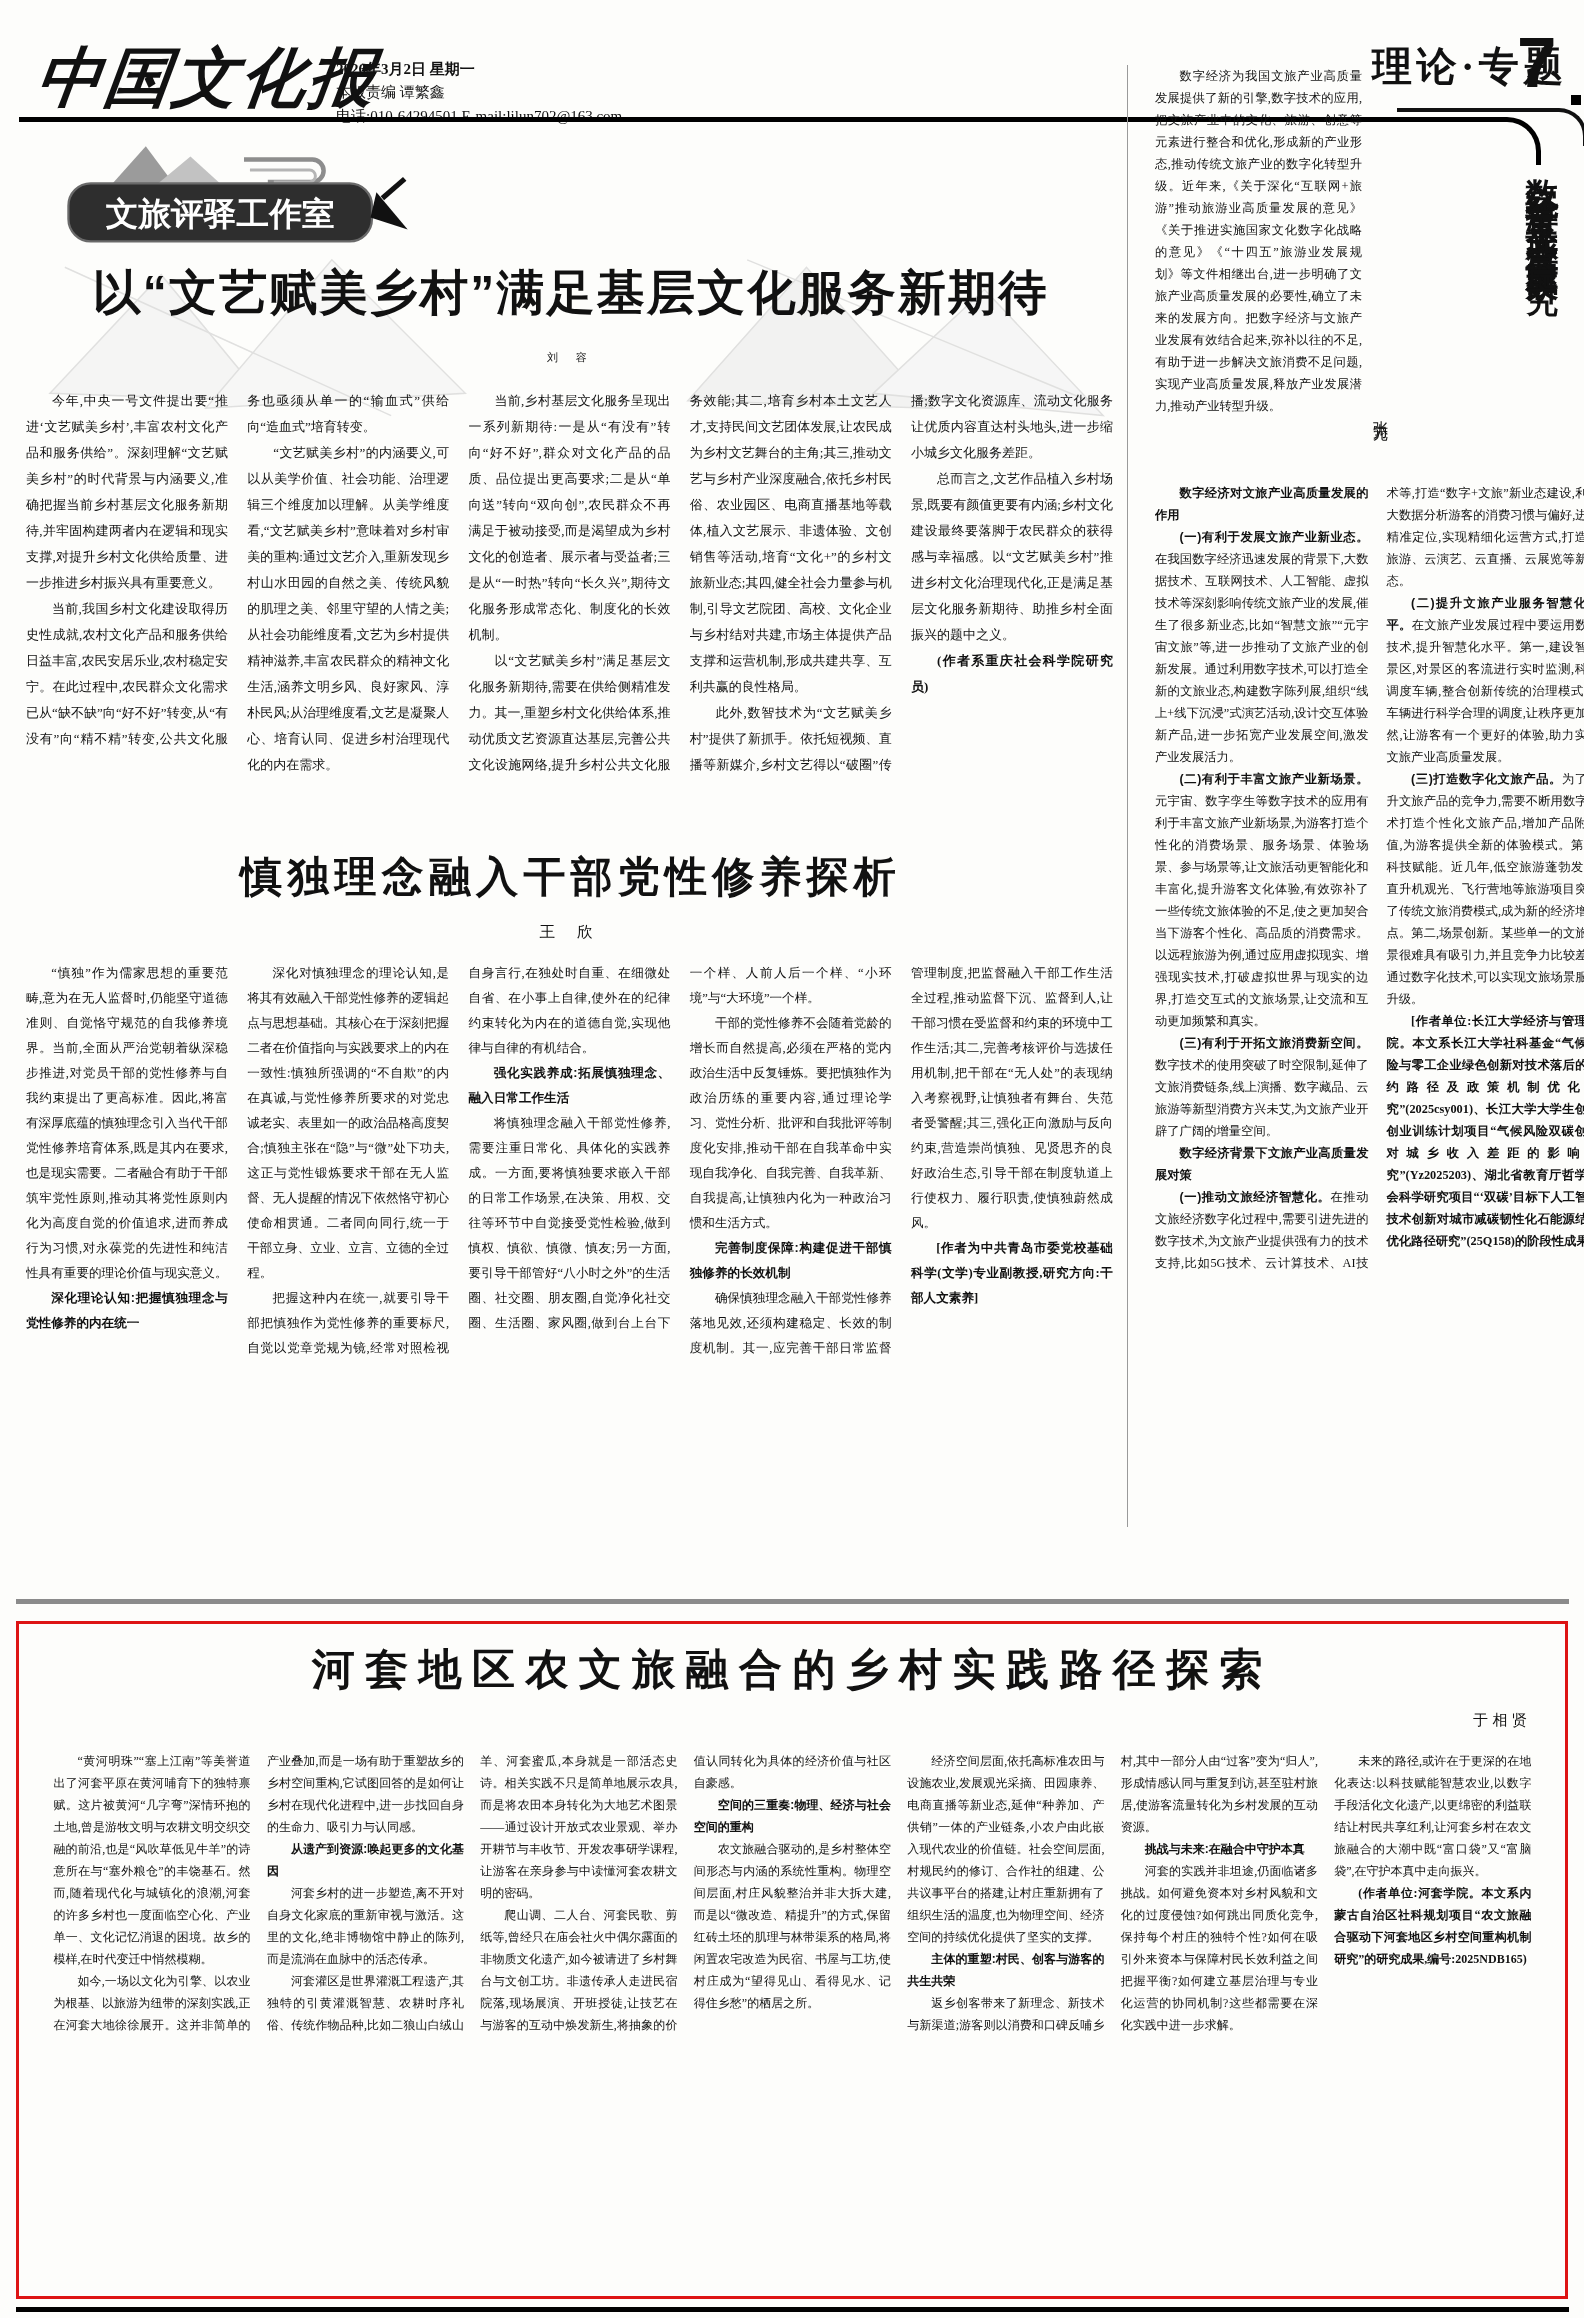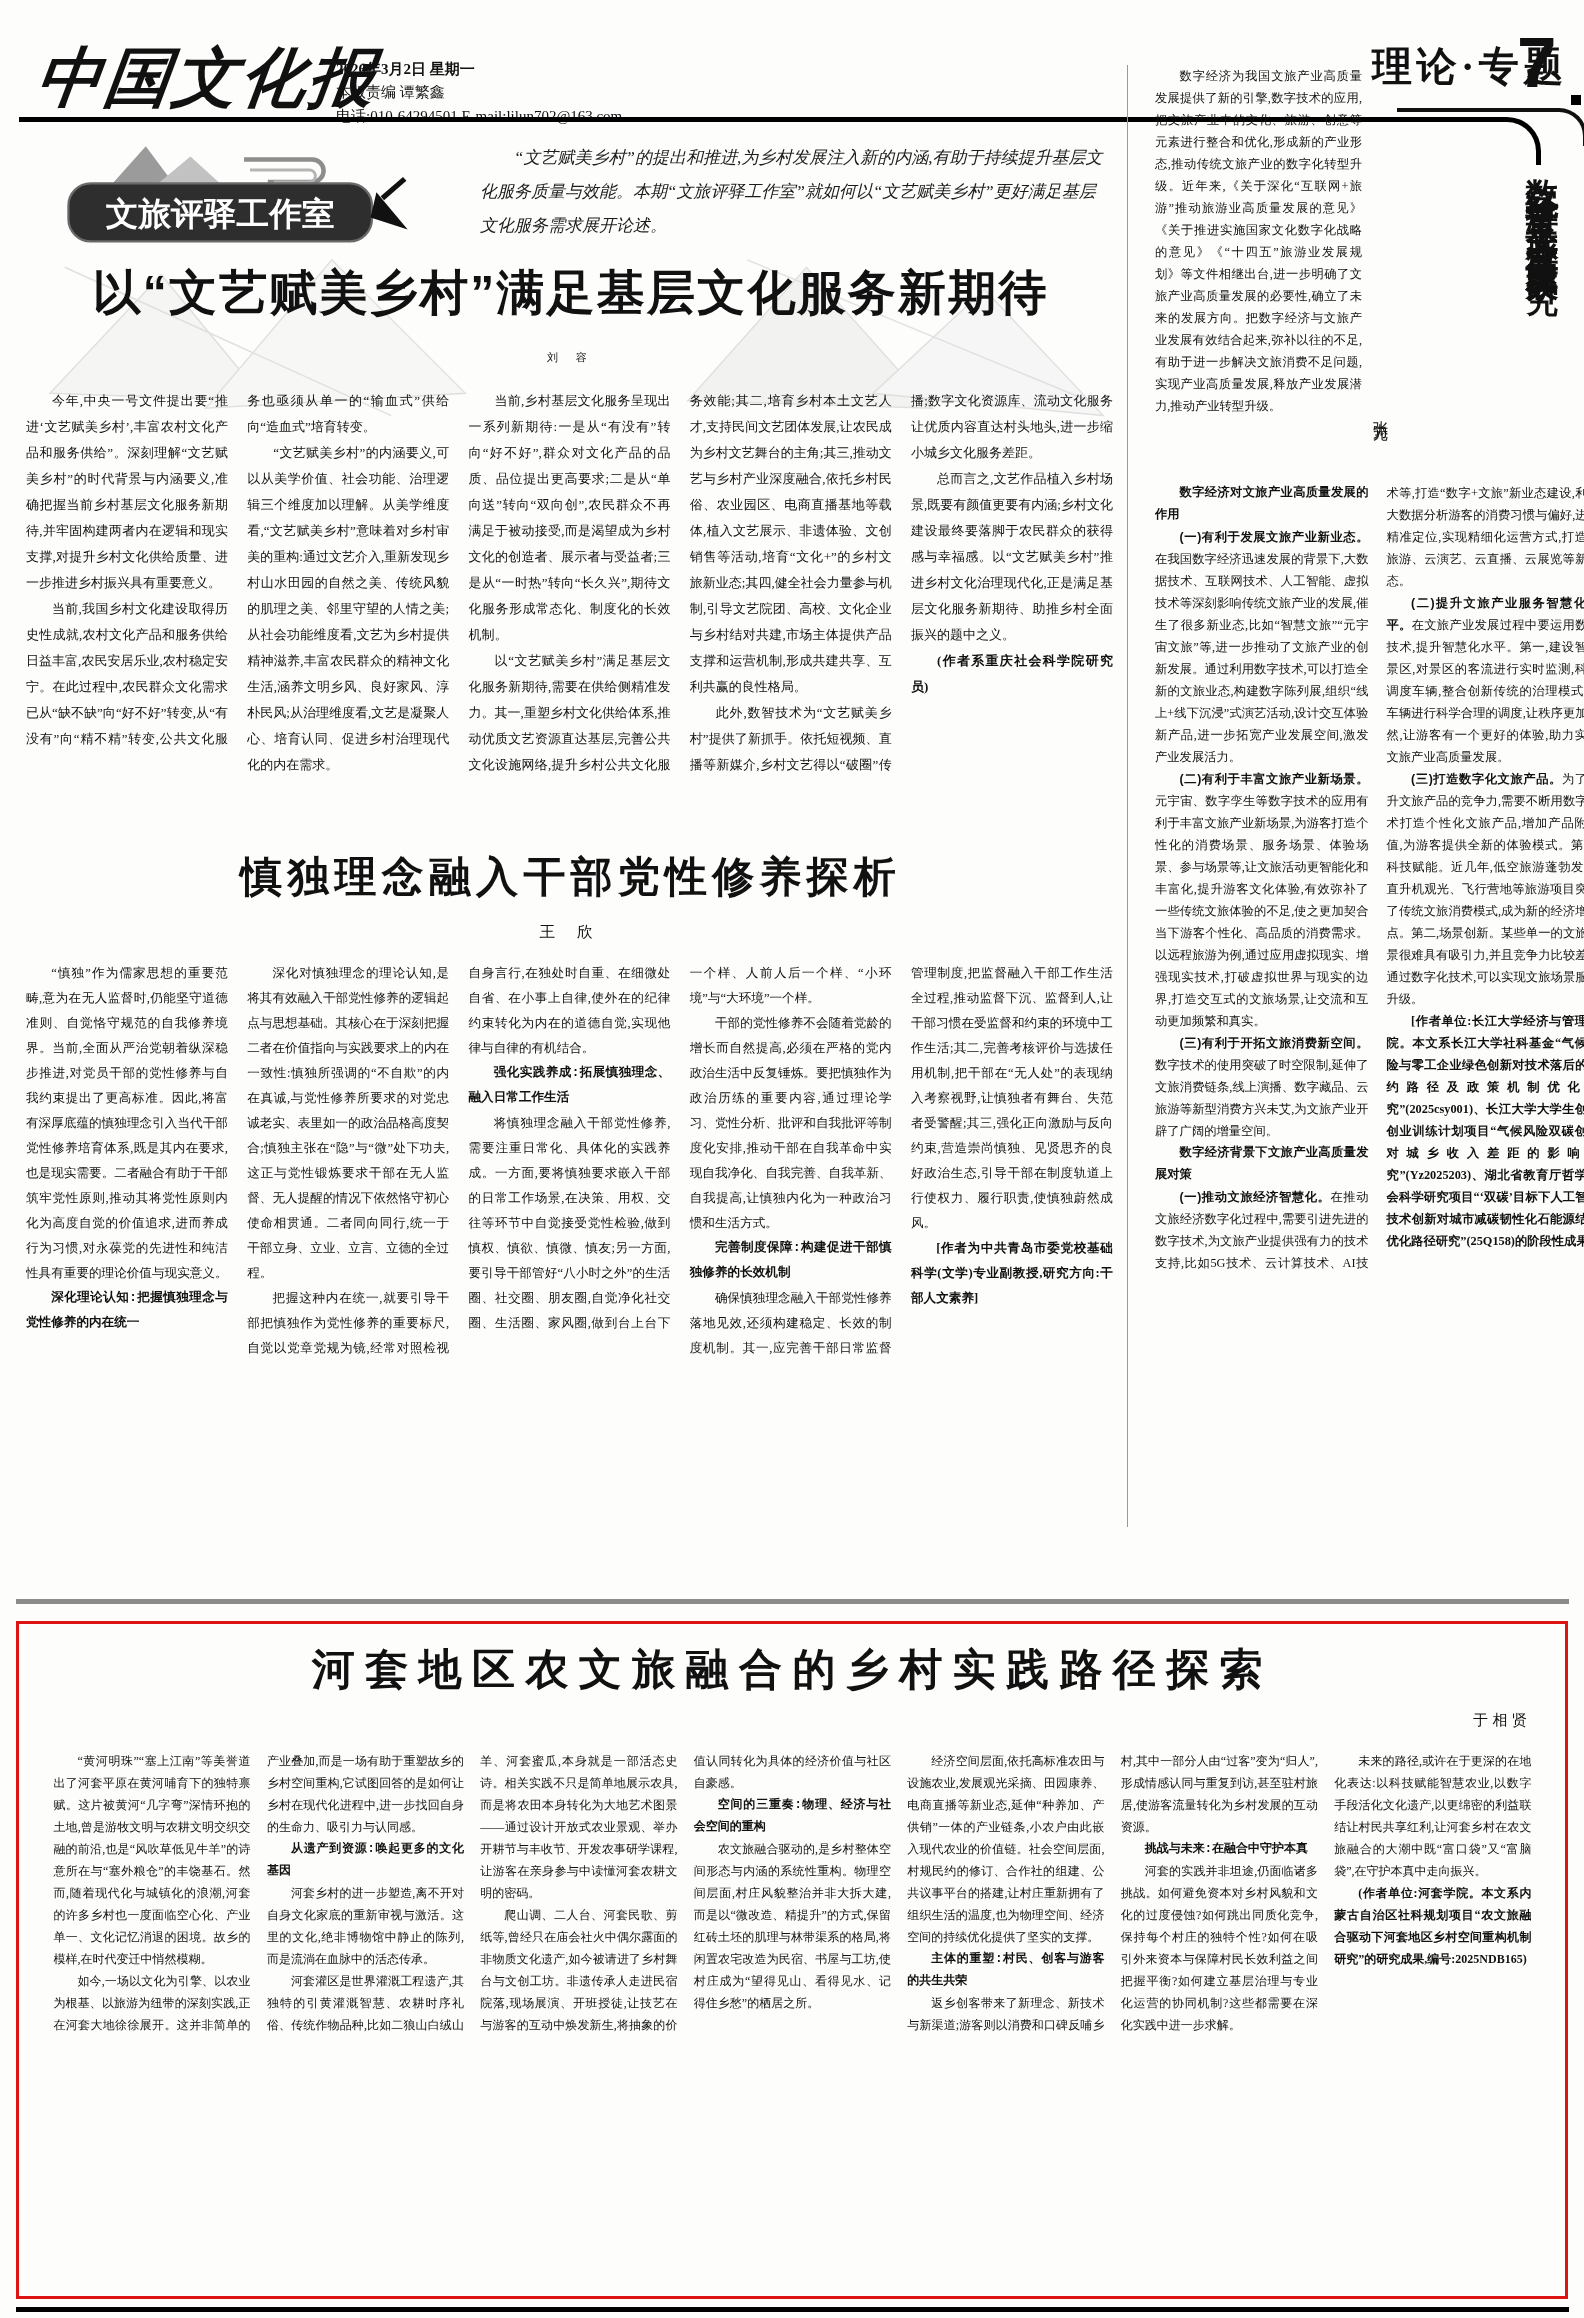--- a/index.html
+++ b/index.html
@@ -58,21 +58,21 @@
   
   .redbox{left:16.4px;top:1621px;width:1552px;height:678px;border:3.7px solid #dd1414;box-sizing:border-box;
           padding:22px 34px 13.4px;}
   .hl3{text-align:center;font-size:43px;font-weight:900;letter-spacing:10.4px;line-height:1.1;}
   .by3{text-align:right;font-size:15px;letter-spacing:4.5px;margin-top:18px;}
   .body3{margin-top:19.3px;height:497px;column-count:7;column-gap:16.4px;
          font-size:12px;line-height:22px;text-align:justify;overflow:hidden;}
 
   
   .art p{margin:0;text-indent:2em;}
-  .art p.b-s{font-weight:bold;font-family:Liberation Mono, monospace;}
+  .art p.b-s{font-weight:bold;font-family:Liberation Sans, sans-serif;}
   .art p.b-lead strong{font-family:"Liberation Sans","DejaVu Sans",sans-serif;}
   .art p.b-end{font-weight:bold;}
 </style>
 </head>
 <body>
 
 <div class="page">
 
   <div class="abs logo">中国文化报</div>
   <div class="abs dateblock">
@@ -90,21 +90,20 @@
       <polygon points="70,62 118,8 158,62" fill="#9b9b9b"></polygon>
       <polygon points="130,62 178,22 222,62" fill="#c2c2c2"></polygon>
       <path d="M250,26 h92 a15,15 0 0 1 0,30 h-60" fill="none" stroke="#8d8d8d" stroke-width="6"></path>
       <path d="M258,40 h80 a8,8 0 0 1 0,16 h-48" fill="none" stroke="#b5b5b5" stroke-width="4"></path>
       <rect x="14" y="58" width="408" height="78" rx="30" fill="#2e2e2e" stroke="#6a6a6a" stroke-width="3"></rect>
       <text x="218" y="114" text-anchor="middle" font-size="44" font-weight="bold" fill="#fff" font-family="Liberation Sans, DejaVu Sans, sans-serif">文旅评驿工作室</text>
       <polygon points="428,70 470,120 420,104" fill="#111"></polygon>
       <line x1="436" y1="78" x2="466" y2="52" stroke="#111" stroke-width="7"></line>
     </svg>
   </div>
-  <div class="abs intro">“文艺赋美乡村”的提出和推进,为乡村发展注入新的内涵,有助于持续提升基层文化服务质量与效能。本期“文旅评驿工作室”就如何以“文艺赋美乡村”更好满足基层文化服务需求展开论述。</div>
 
   <div class="abs hl1-decor">
     <svg width="1104" height="178" viewBox="0 0 1485 240">
       <g stroke="#c9c9c9" stroke-width="2" fill="#efefef" opacity="0.55">
         <polygon points="40,200 190,40 330,210"></polygon>
         <polygon points="250,220 420,20 600,200" fill="#f3f3f3"></polygon>
         <polygon points="900,210 1060,30 1230,220" fill="#eaeaea"></polygon>
         <polygon points="1150,200 1300,60 1460,230" fill="#f2f2f2"></polygon>
         <line x1="60" y1="30" x2="500" y2="230"></line>
         <line x1="980" y1="20" x2="1440" y2="210"></line>

